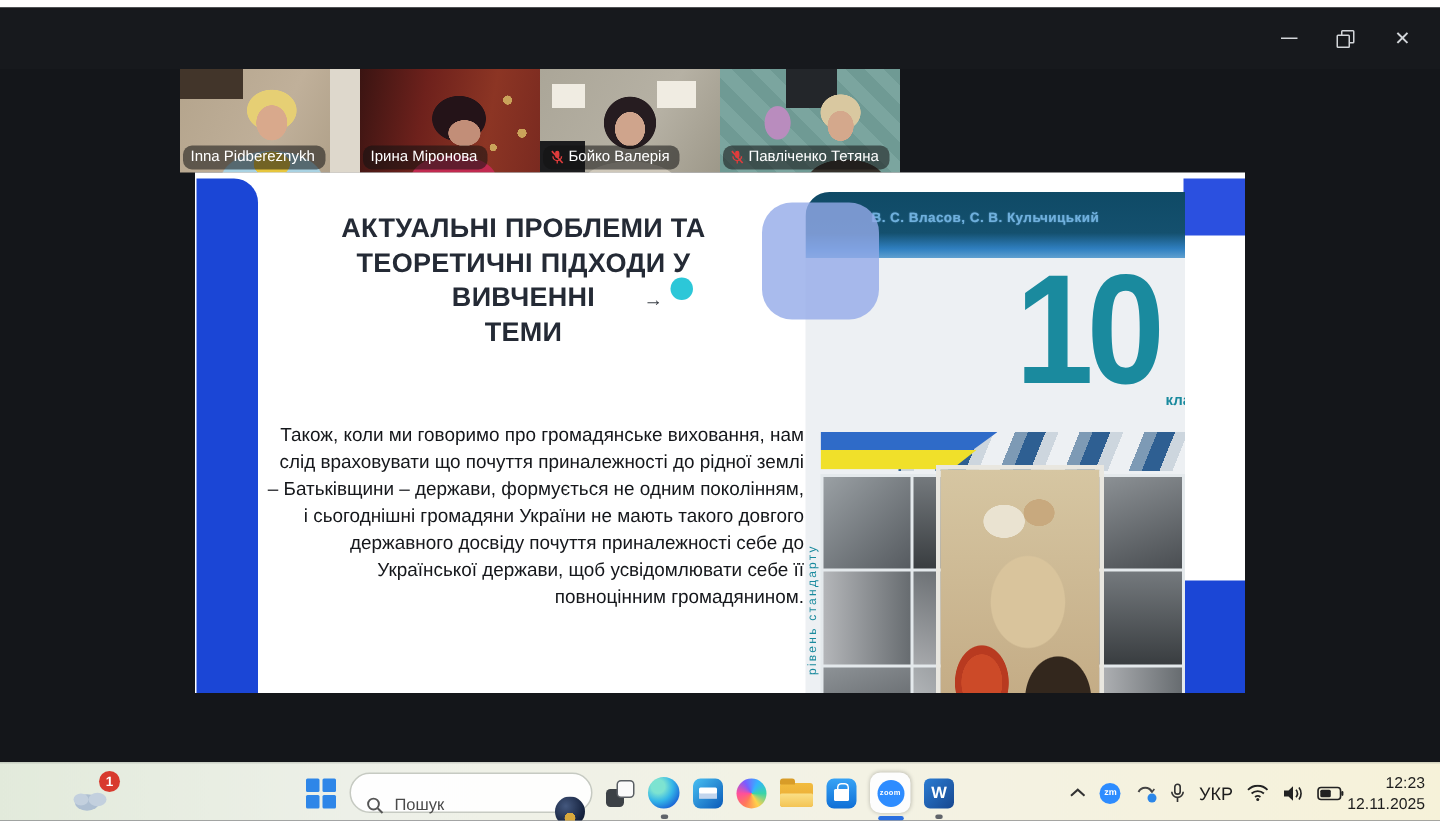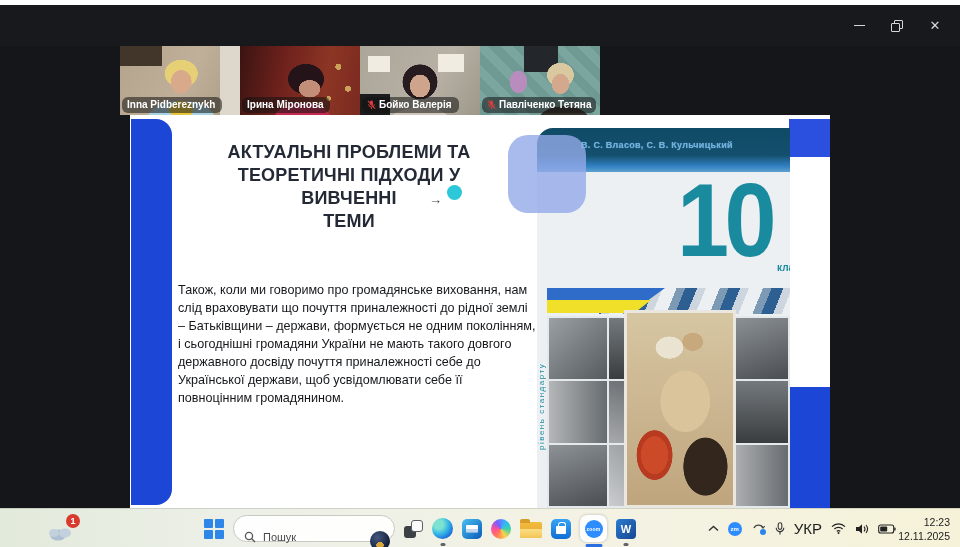--- a/index.html
+++ b/index.html
@@ -14,21 +14,21 @@
 
   .titlebar { position:absolute; left:0; top:0; width:100%; height:41px; background:#17191d; }
   .win-controls { position:absolute; right:6px; top:0; height:41px; display:flex; align-items:center; }
   .win-btn { width:38px; height:41px; display:flex; align-items:center; justify-content:center; color:#d3d6da; font-size:13px; cursor:default; }
   .min-glyph { display:block; width:11px; height:0; border-top:1.6px solid #d3d6da; }
   .restore-glyph { position:relative; width:12px; height:12px; }
   .restore-glyph .r1 { position:absolute; left:0; bottom:0; width:9px; height:9px; border:1.4px solid #d3d6da; border-radius:1px; background:#17191d; }
   .restore-glyph .r2 { position:absolute; right:0; top:0; width:9px; height:9px; border:1.4px solid #d3d6da; border-radius:1px; }
 
   
-  .filmstrip { position:absolute; left:120px; top:41px; width:720px; height:69px; display:flex;font-weight:bold; }
+  .filmstrip { position:absolute; left:120px; top:41px; width:720px; height:69px; display:flex; }
   .tile { position:relative; width:120px; height:69px; overflow:hidden; background:#222; }
   .tile.active { box-shadow: inset 0 0 0 2px #2ecc71; }
   .name-tag { position:absolute; left:2px; bottom:2px; display:flex; align-items:center; gap:3px;
               background:rgba(18,18,18,0.55); color:#fff; font-size:10px; line-height:1;
               padding:3px 7px 3px 5px; border-radius:6px; white-space:nowrap; max-width:114px; overflow:hidden; }
   .mic-off { display:inline-block; width:9px; height:10px; flex:0 0 auto; }
 
   
   .p0 { background:
       radial-gradient(ellipse 15px 17px at 51% 52%, #d9a98c 0 68%, rgba(0,0,0,0) 70%),
@@ -67,30 +67,30 @@
       linear-gradient(120deg, #aba698 0%, #b6b1a4 60%, #9d9889 100%); padding-left: 34px; }
   .p5 { background:
       radial-gradient(ellipse 13px 15px at 67% 55%, #d4a88c 0 66%, rgba(0,0,0,0) 68%),
       radial-gradient(ellipse 20px 18px at 67% 42%, #d9c8a0 0 66%, rgba(0,0,0,0) 68%),
       radial-gradient(ellipse 36px 20px at 70% 108%, #35302a 0 70%, rgba(0,0,0,0) 72%),
       radial-gradient(ellipse 14px 18px at 32% 52%, #b98cbe 0 60%, rgba(0,0,0,0) 64%),
       linear-gradient(#23262a, #23262a) 44px 0 / 34px 26px no-repeat,
       repeating-linear-gradient(45deg, #6f9a94 0 9px, #7ba59f 9px 18px); }
 
   
-  .slide { position:absolute; left:130px; top:110px; width:700px; height:393px; background:#ffffff; overflow:hidden; }
+  .slide { position:absolute; left:130px; top:110px; width:700px; height:347px; background:#ffffff; overflow:hidden; }
 
   .blue-bar { position:absolute; left:1px; top:4px; width:41px; height:386px; background:#1b46d6; border-radius:0 16px 16px 0; }
 
   .slide-title { position:absolute; left:62px; top:26px; width:314px; text-align:center;
                  font-size:18px; font-weight:800; color:#242a35; line-height:1.28; white-space:pre-line; letter-spacing:0.2px; }
   .slide-arrow { position:absolute; left:299px; top:77px; font-size:13px; color:#3a3f46; }
   .teal-dot { position:absolute; left:317px; top:70px; width:15px; height:15px; border-radius:50%; background:#2cc7d8; }
 
-  .slide-body { position:absolute; left:48px; top:166px; width:358px; text-align:left;
+  .slide-body { position:absolute; left:48px; top:166px; width:358px; text-align:right;
                 font-size:12.6px; color:#15171b; line-height:1.43; }
 
   .periwinkle { position:absolute; left:378px; top:20px; width:78px; height:78px; border-radius:20px;
                 background:rgba(147,170,233,0.8); z-index:3; }
 
   .rb-top { position:absolute; left:659px; top:4px; width:41px; height:38px; background:#2b50e0; }
   .rb-bottom { position:absolute; left:654px; top:272px; width:46px; height:121px; background:#1b46d6; }
 
   
   .book { position:absolute; left:407px; top:13px; width:253px; height:380px; background:#edf0f3;
@@ -181,21 +181,21 @@
                display:flex; align-items:center; justify-content:center; }
   .zoom-circle { width:18px; height:18px; border-radius:50%; background:#2d8cff; color:#fff; font-size:5px; font-weight:700;
                  display:flex; align-items:center; justify-content:center; letter-spacing:0.2px; }
   .word-icon { width:20px; height:20px; border-radius:4px; background:linear-gradient(135deg,#2b7cd3,#17478f);
                color:#fff; font-size:11px; font-weight:700; display:flex; align-items:center; justify-content:center; }
 
   .tray { position:absolute; right:64px; top:0; height:39px; display:flex; align-items:center; gap:9px; }
   .tray-item { display:flex; align-items:center; justify-content:center; }
   .zm-badge { width:14px; height:14px; border-radius:50%; background:#2d8cff; color:#fff; font-size:6px; font-weight:700;
               display:flex; align-items:center; justify-content:center; }
-  .lang { font-size:15px; color:#1d1d1d; }
+  .lang { font-size:12px; color:#1d1d1d; }
   .pen-icon { position:relative; width:15px; height:13px; }
   .pen-icon .dot { position:absolute; right:0; bottom:0; width:6px; height:6px; border-radius:50%; background:#2a86e8; }
 
   .clock { position:absolute; right:10px; top:7px; text-align:right; font-size:10.5px; color:#1d1d1d; line-height:1.3; }
 </style>
 </head>
 <body>
 
 <div class="top-strip"></div>
 

